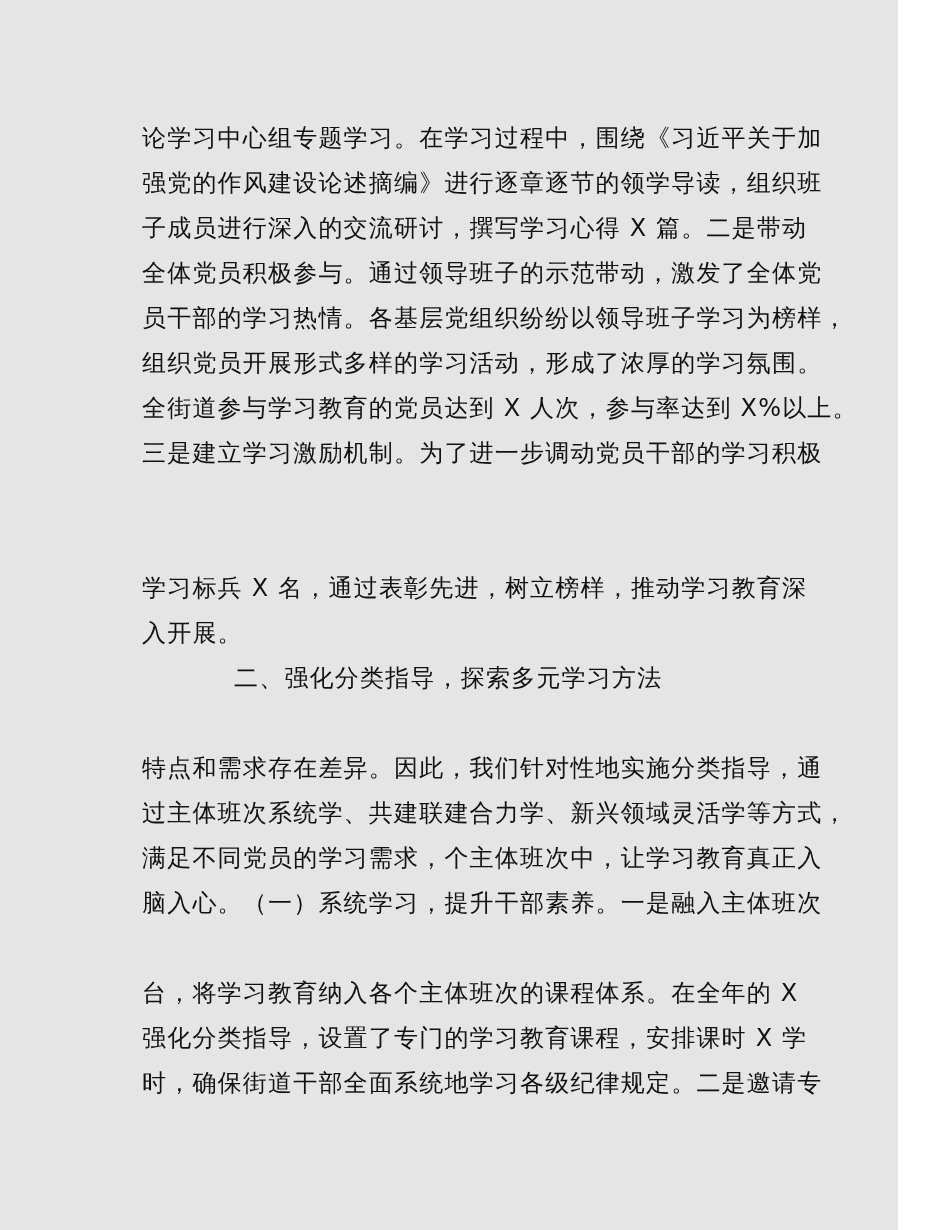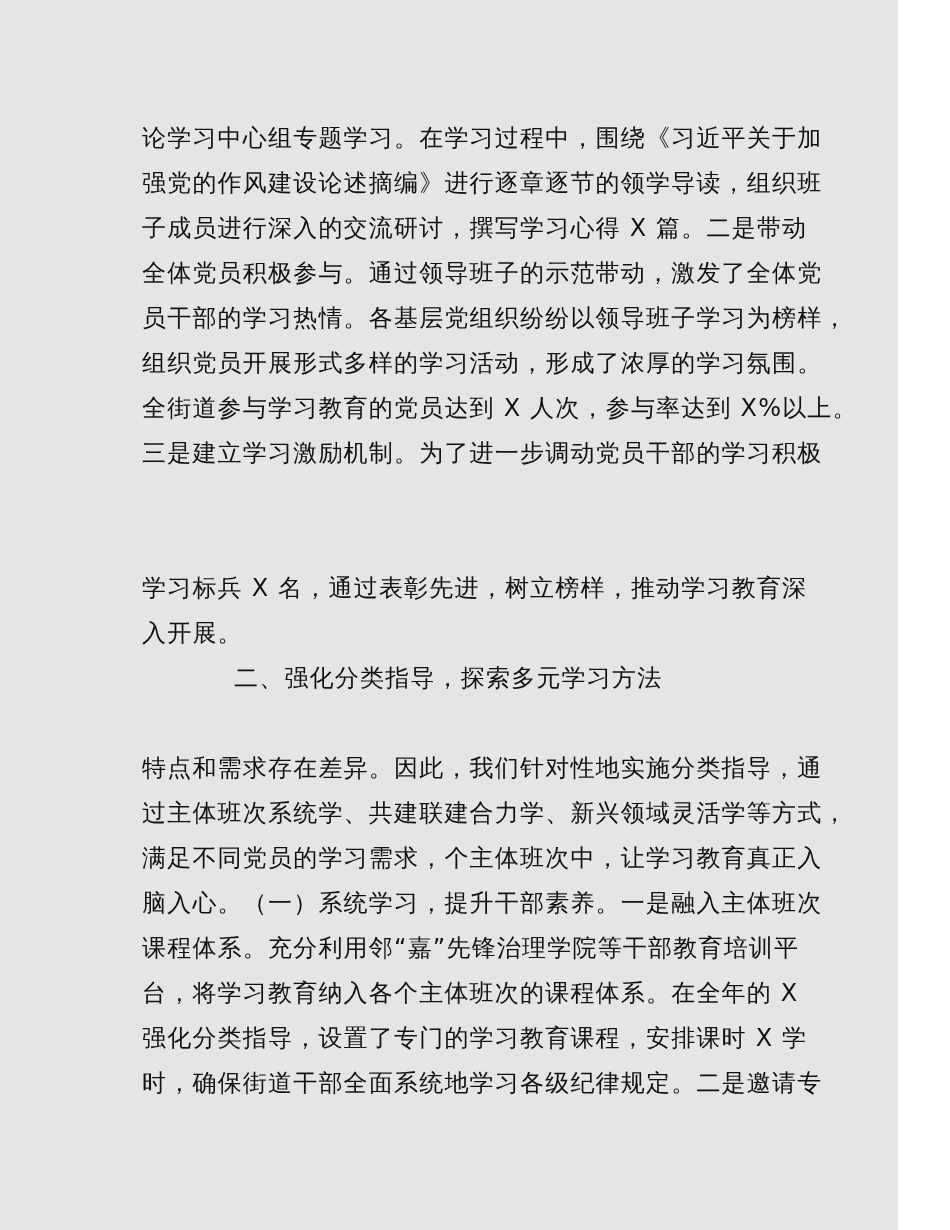--- a/index.html
+++ b/index.html
@@ -34,17 +34,16 @@
   <div class="line" style="top:438px">三是建立学习激励机制。为了进一步调动党员干部的学习积极</div>
   <div class="line" style="top:573px">学习标兵 X 名，通过表彰先进，树立榜样，推动学习教育深</div>
   <div class="line" style="top:618px">入开展。</div>
 
   <div class="line indent" style="top:663px">二、强化分类指导，探索多元学习方法</div>
 
   <div class="line" style="top:753px">特点和需求存在差异。因此，我们针对性地实施分类指导，通</div>
   <div class="line" style="top:798px">过主体班次系统学、共建联建合力学、新兴领域灵活学等方式，</div>
   <div class="line" style="top:843px">满足不同党员的学习需求，个主体班次中，让学习教育真正入</div>
   <div class="line" style="top:888px">脑入心。（一）系统学习，提升干部素养。一是融入主体班次</div>
-  <div class="line" style="top:933px">课程体系。充分利用邻“嘉”先锋治理学院等干部教育培训平</div>
   <div class="line" style="top:978px">台，将学习教育纳入各个主体班次的课程体系。在全年的 X</div>
   <div class="line" style="top:1023px">强化分类指导，设置了专门的学习教育课程，安排课时 X 学</div>
   <div class="line" style="top:1068px">时，确保街道干部全面系统地学习各级纪律规定。二是邀请专</div>
 </div>
 
 </body></html>

